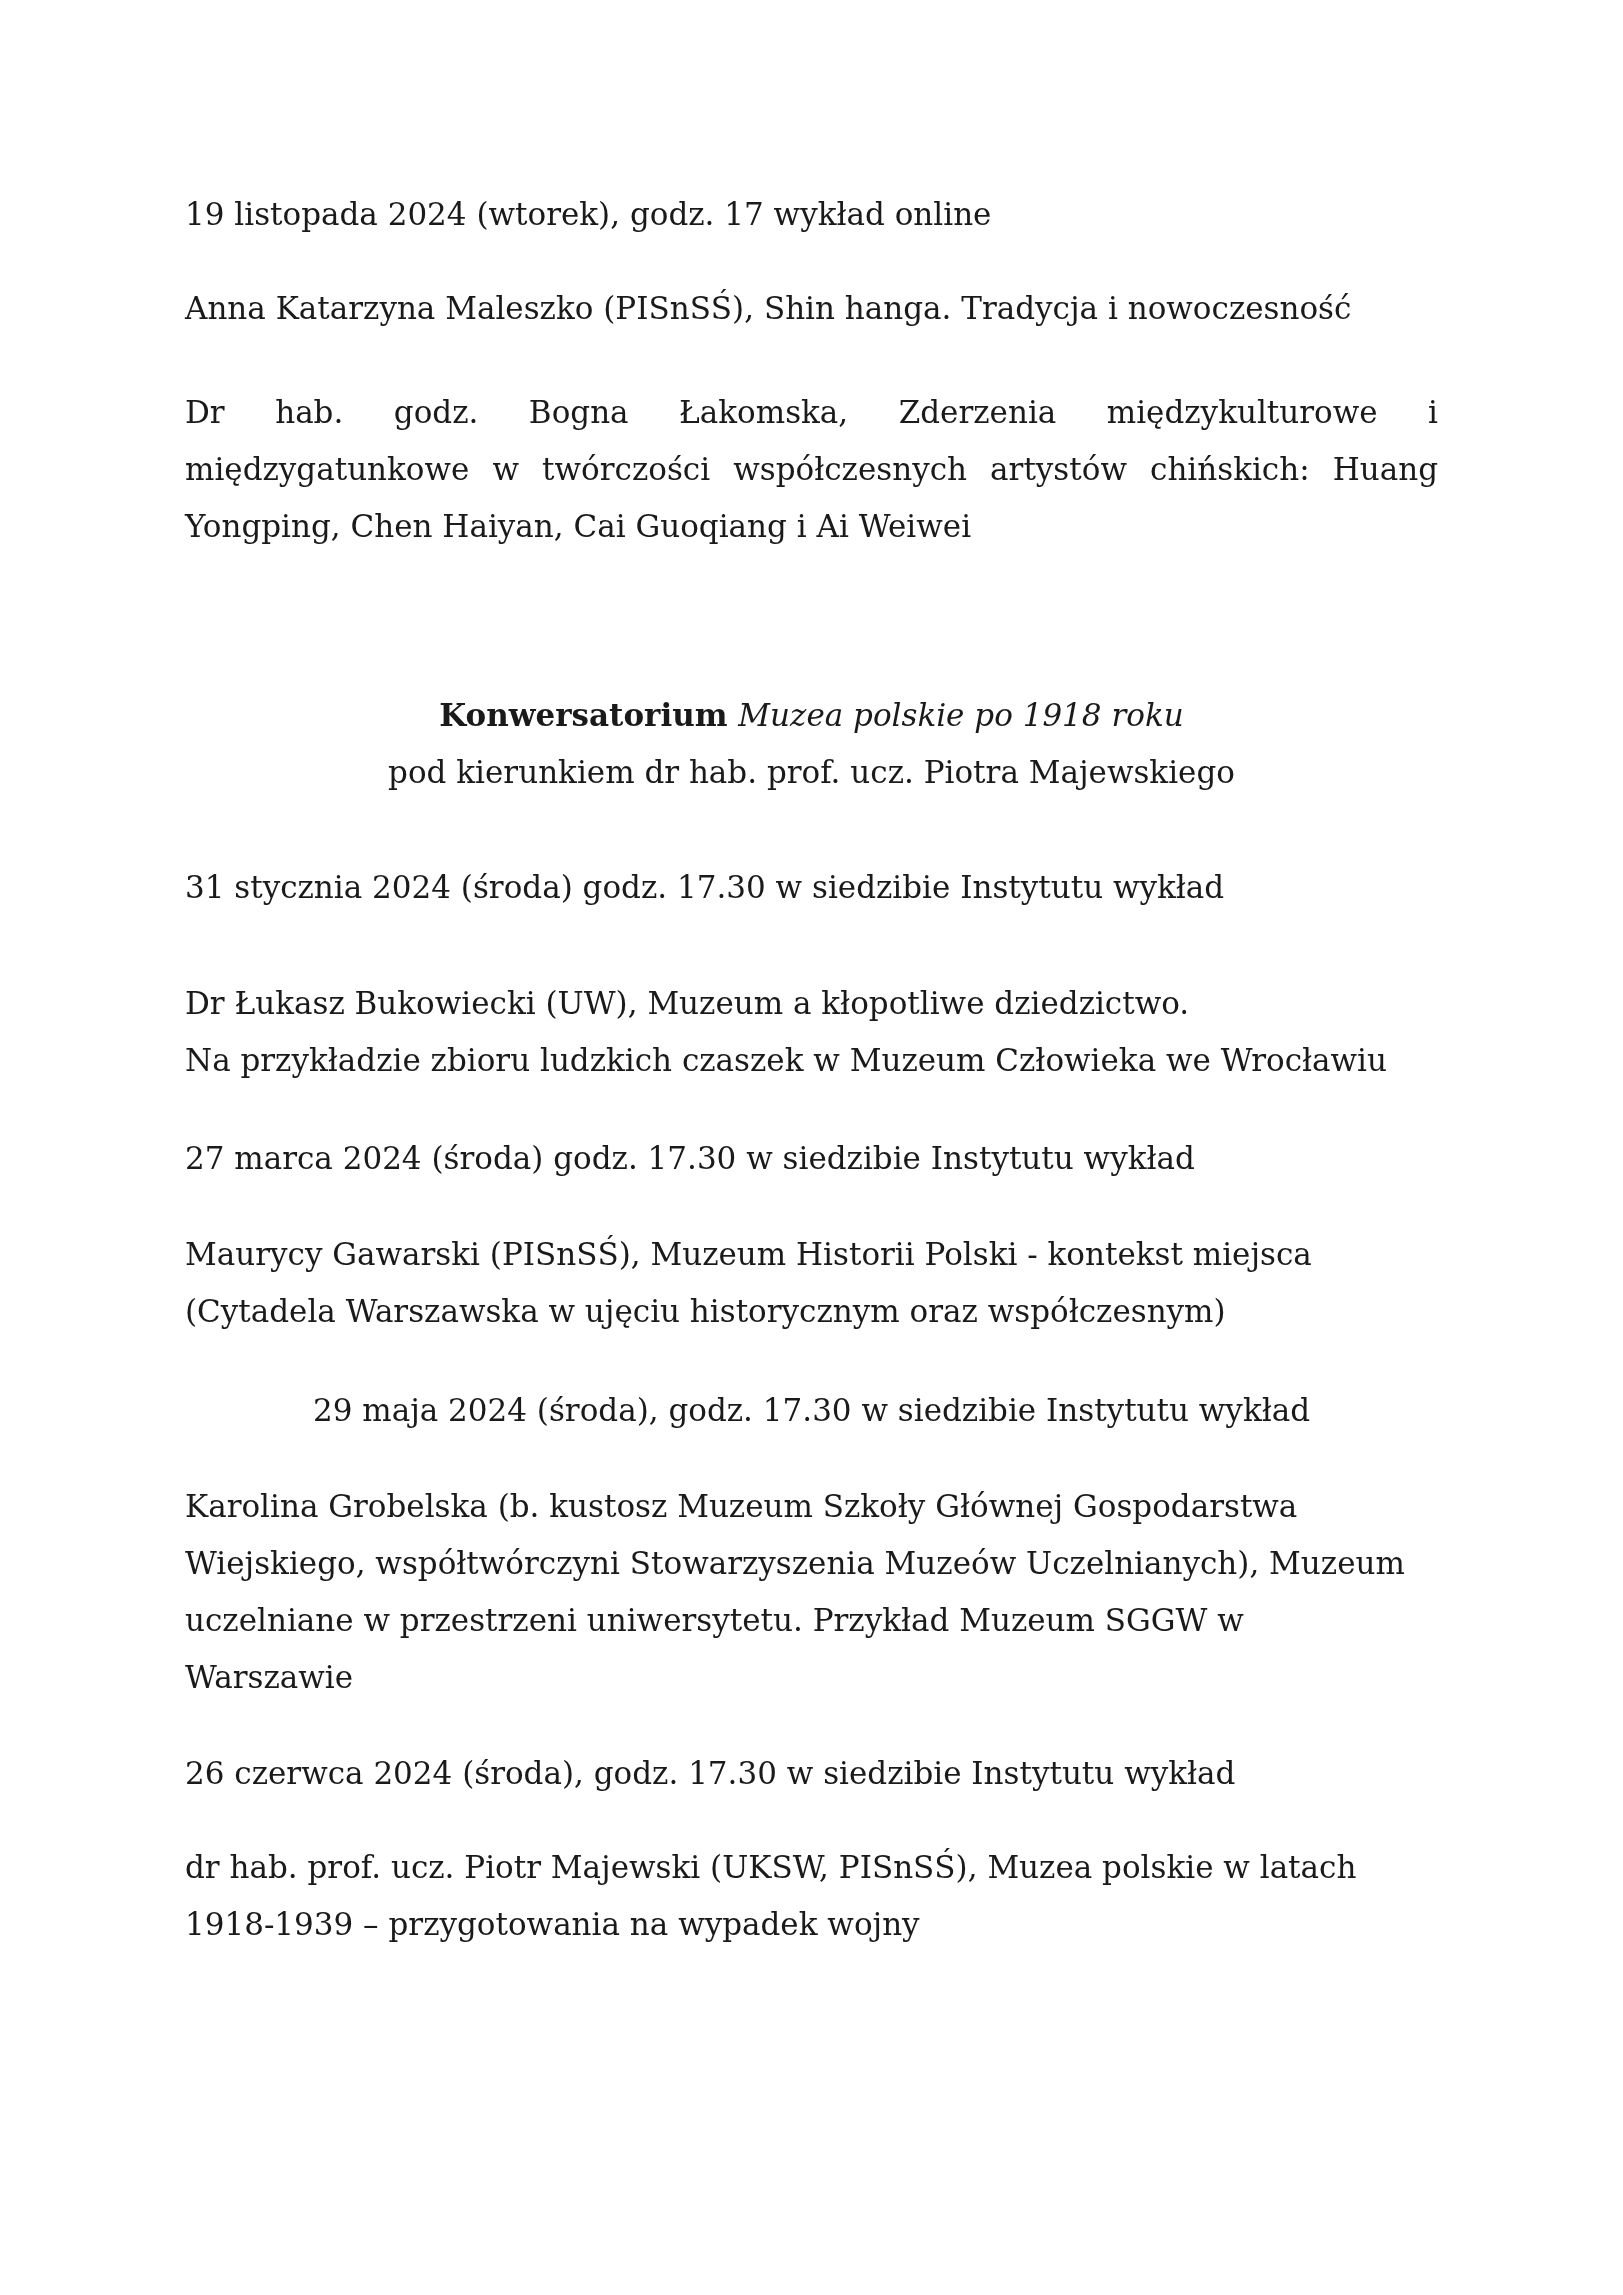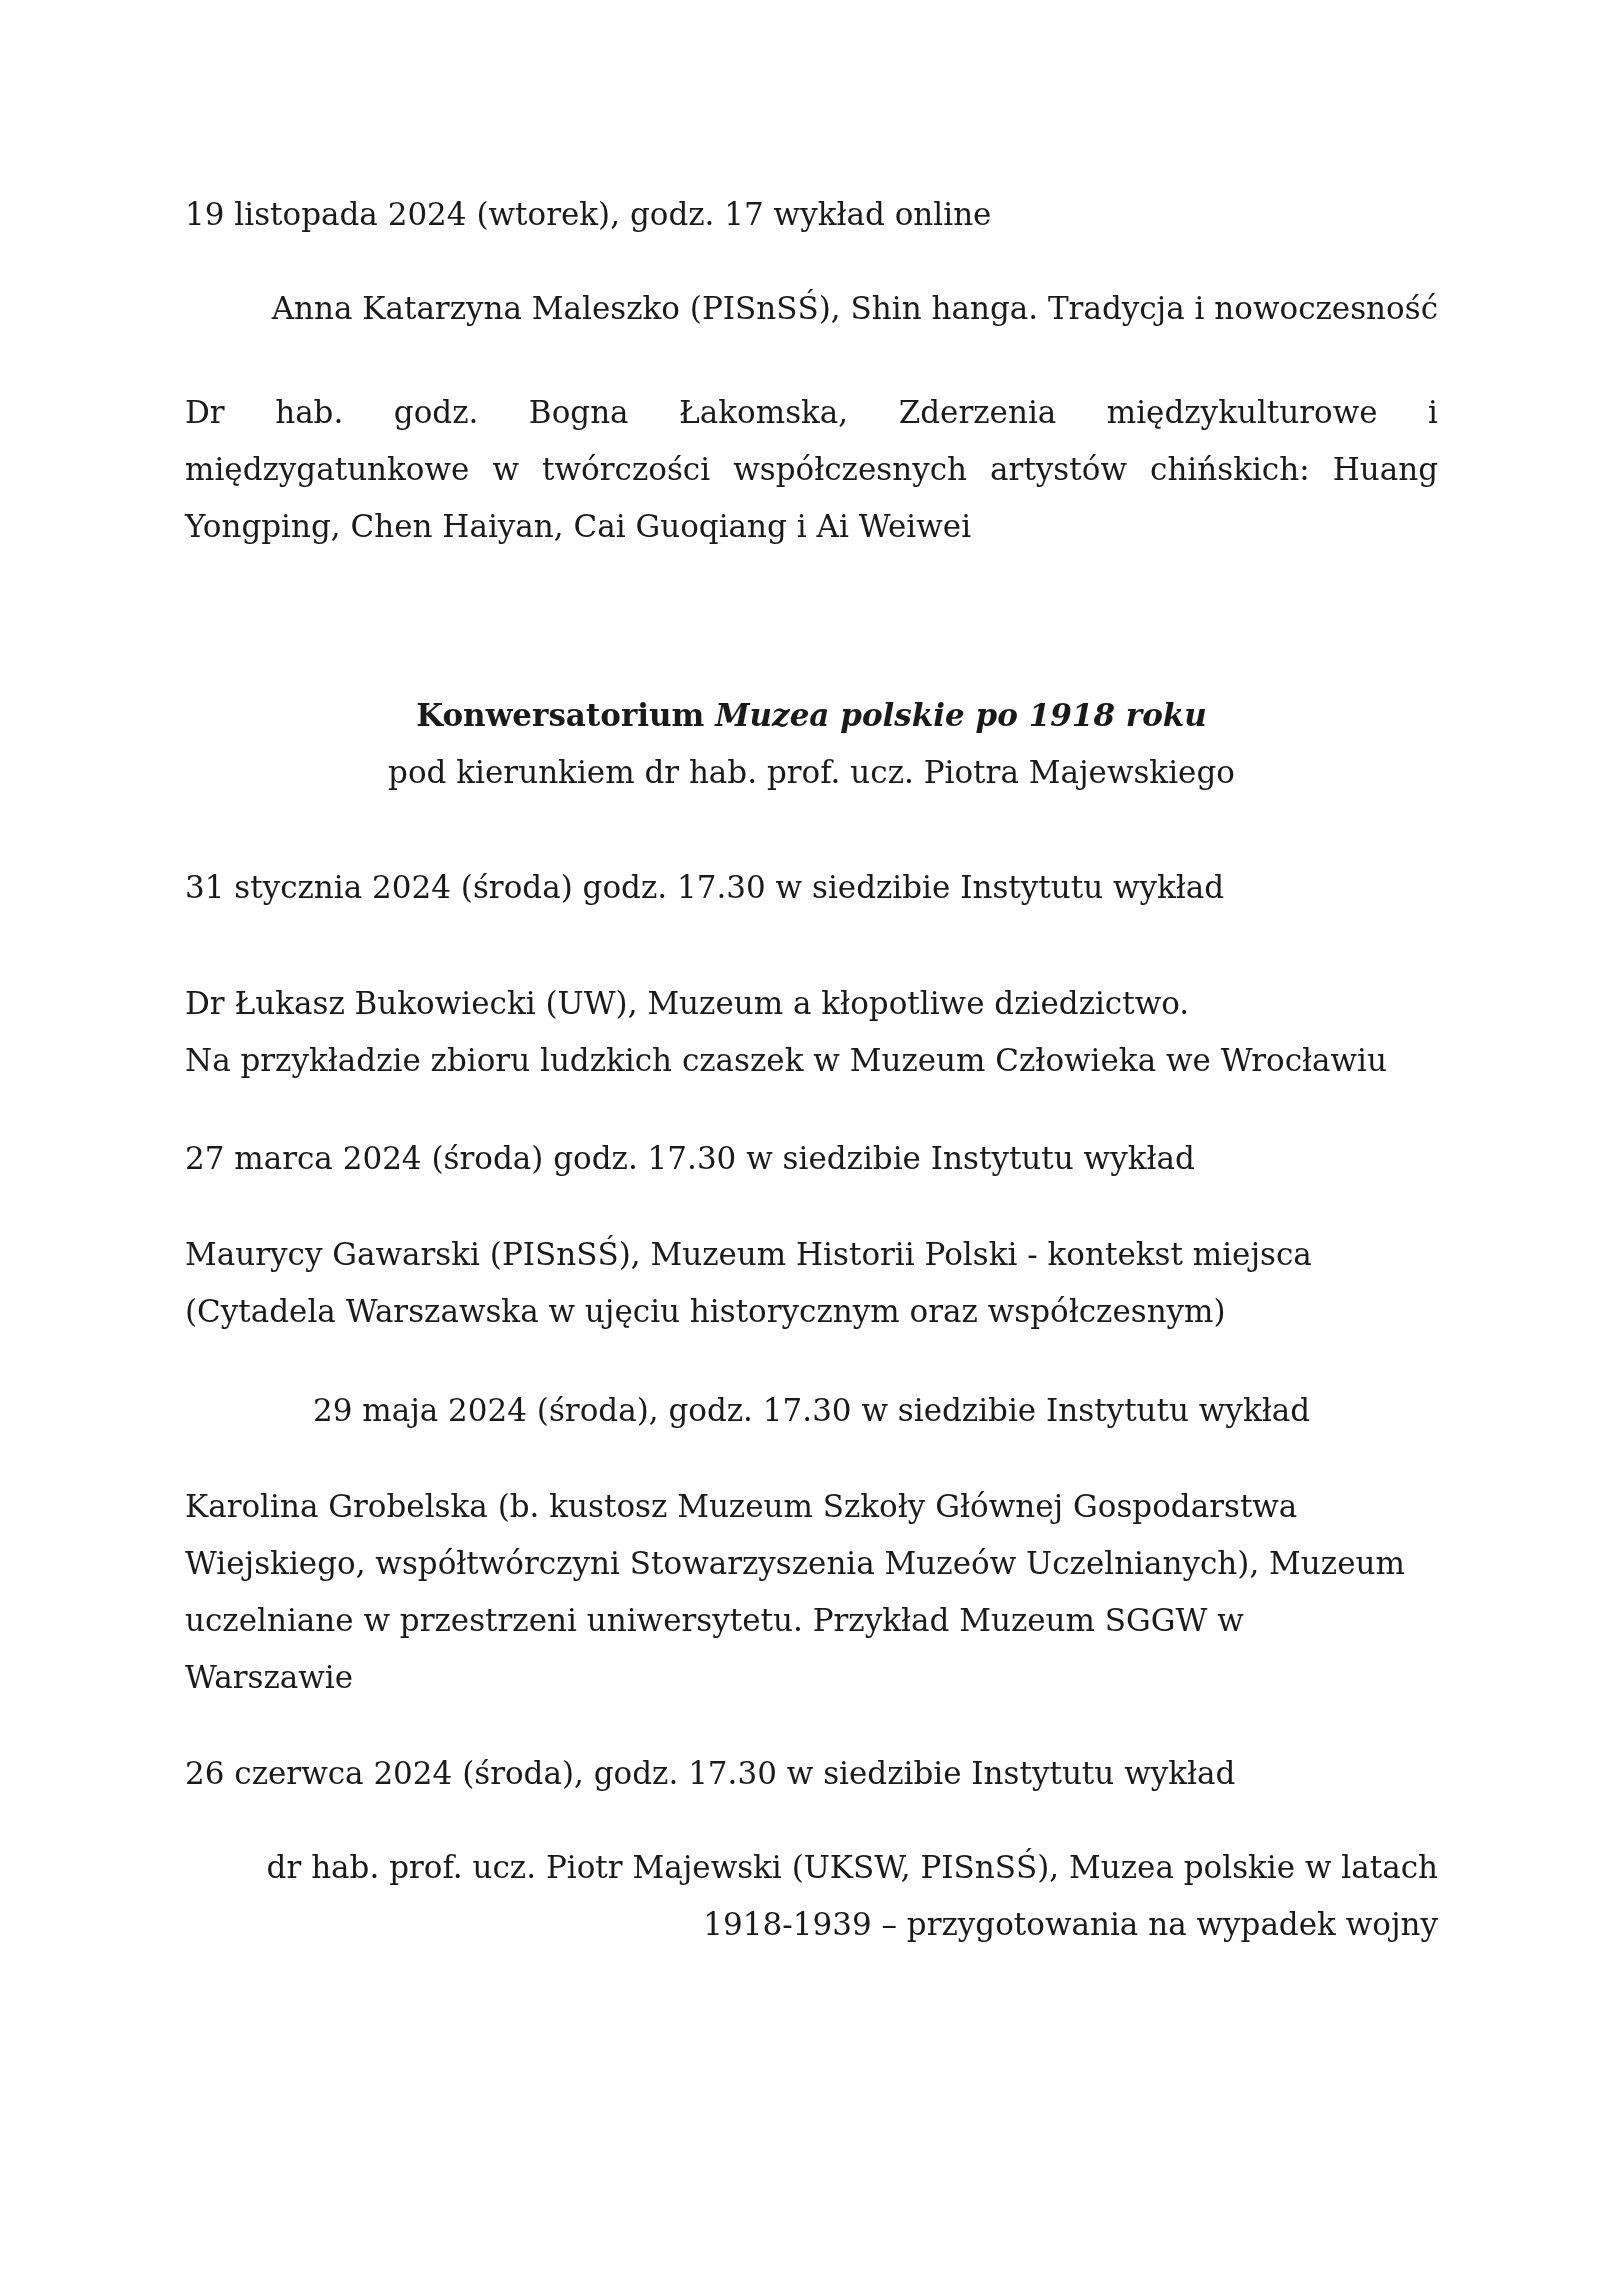--- a/index.html
+++ b/index.html
@@ -20,24 +20,24 @@
     color: #1a1a1a;
   }
   .line { margin: 0; white-space: pre; }
   .block { margin: 0; }
   .desc { margin: 0; white-space: pre; }
   .jline { text-align: justify; text-align-last: justify; }
   .jlast { text-align: left; }
   .heading-block { text-align: center; }
   .h-title { font-weight: bold; }
   .h-title .bold { font-weight: bold; font-style: normal; }
-  .h-title .bolditalic { font-weight: bold; font-style: italic; }
+  .h-title .bolditalic { font-weight: normal; font-style: italic; }
   .h-sub { font-weight: normal; }
   .mt52 { margin-top: 34px; }
-  .mt57 { margin-top: 37px; text-align: right; }
+  .mt57 { margin-top: 37px; }
   .mt59 { margin-top: 39px; }
   .mt60 { margin-top: 39px; }
   .mt62 { margin-top: 41px; }
   .mt64 { margin-top: 42px; text-align: center; }
   .mt72 { margin-top: 47px; }
   .mt89 { margin-top: 58px; }
   .mt90 { margin-top: 59px; }
   .mt202 { margin-top: 132px; }
 </style>
 </head>

